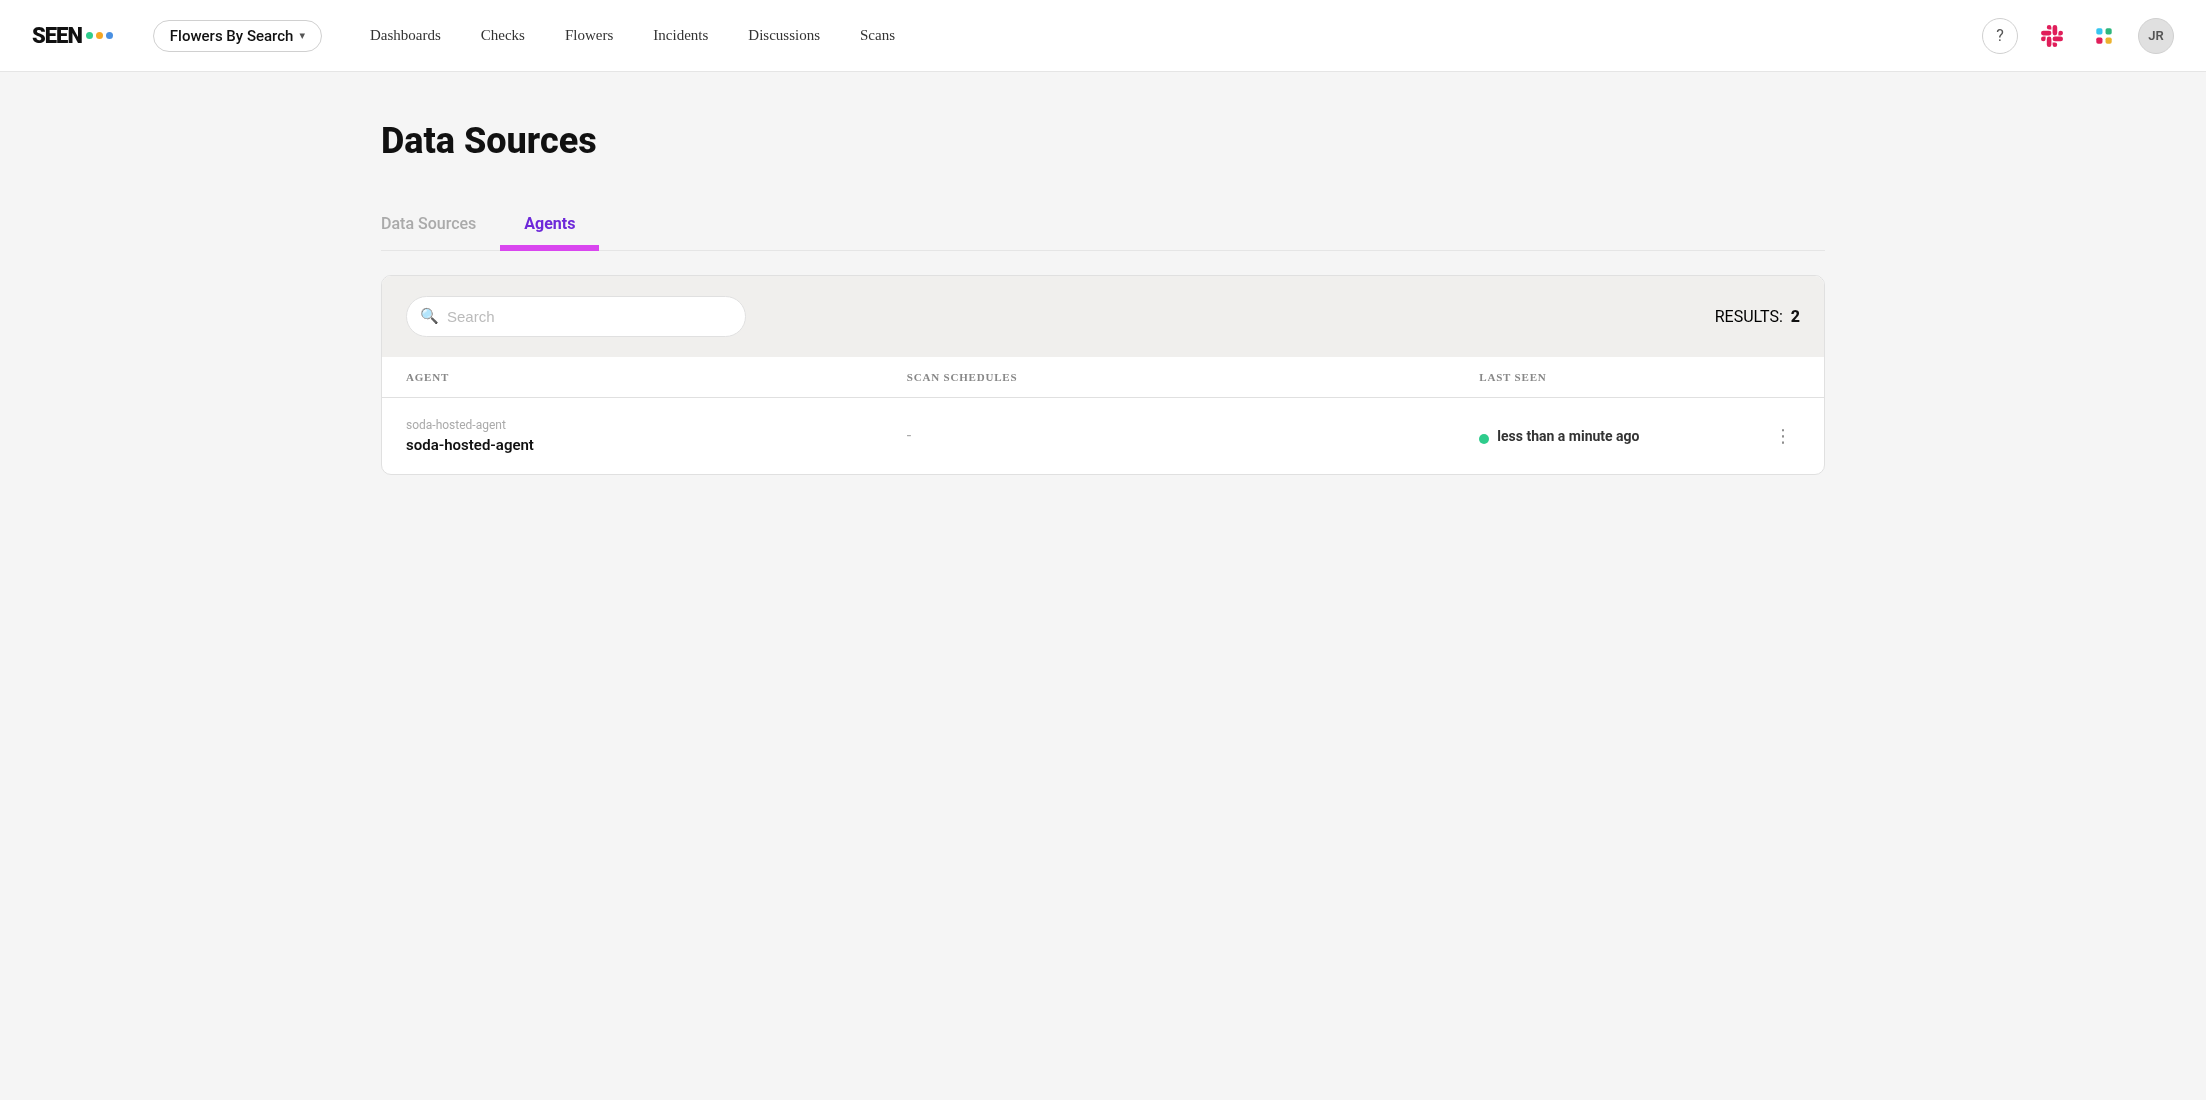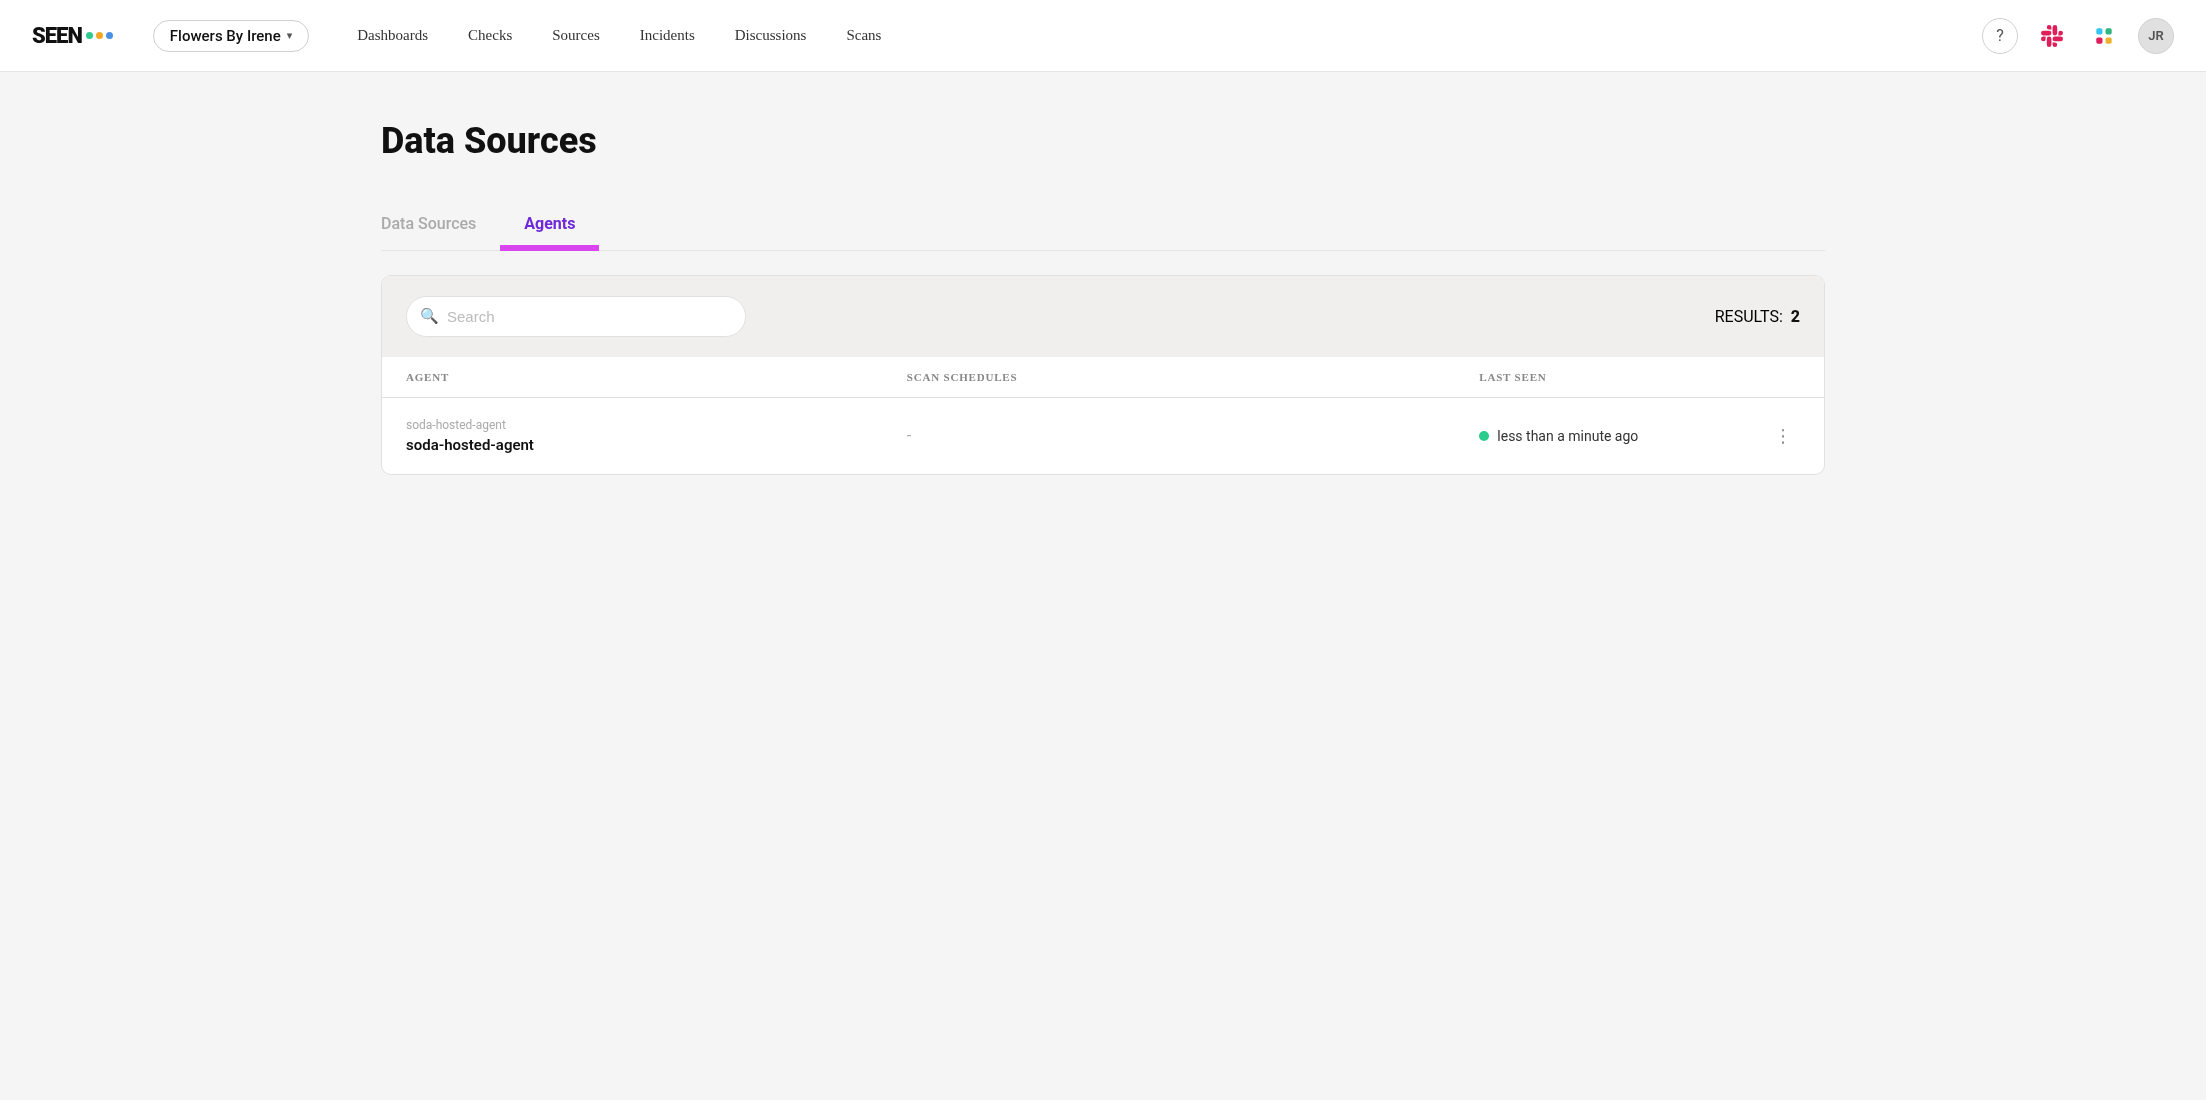--- a/index.html
+++ b/index.html
@@ -266,22 +266,23 @@
       font-size: 15px;
       font-weight: 600;
       color: #111;
     }
     .scan-dash {
       color: #aaa;
       font-size: 16px;
     }
     .last-seen-cell {
       display: flex;
-      align-items: center;
+      align-items: flex-end;
       gap: 8px;
+      font-weight: bold;
     }
     .status-dot {
       width: 10px;
       height: 10px;
       border-radius: 50%;
       background: #2ecc8c;
       flex-shrink: 0;
     }
     .last-seen-text {
       font-size: 14px;
@@ -311,28 +312,28 @@
   <div class="logo">
     <span>SEEN</span>
     <div class="logo-dots">
       <div class="logo-dot" style="background:#2ecc8c;"></div>
       <div class="logo-dot" style="background:#f5a623;"></div>
       <div class="logo-dot" style="background:#4a90e2;"></div>
     </div>
   </div>
 
   <div class="org-selector">
-    <span>Flowers By Irene</span>
+    <span>Flowers By Search</span>
     <span class="chevron">▾</span>
   </div>
 
   <div class="nav-links">
     <a class="nav-link">Dashboards</a>
     <a class="nav-link">Checks</a>
-    <a class="nav-link">Sources</a>
+    <a class="nav-link">Flowers</a>
     <a class="nav-link">Incidents</a>
     <a class="nav-link">Discussions</a>
     <a class="nav-link">Scans</a>
   </div>
 
   <div class="nav-right">
     <div class="icon-btn">
       <span>?</span>
     </div>
 

